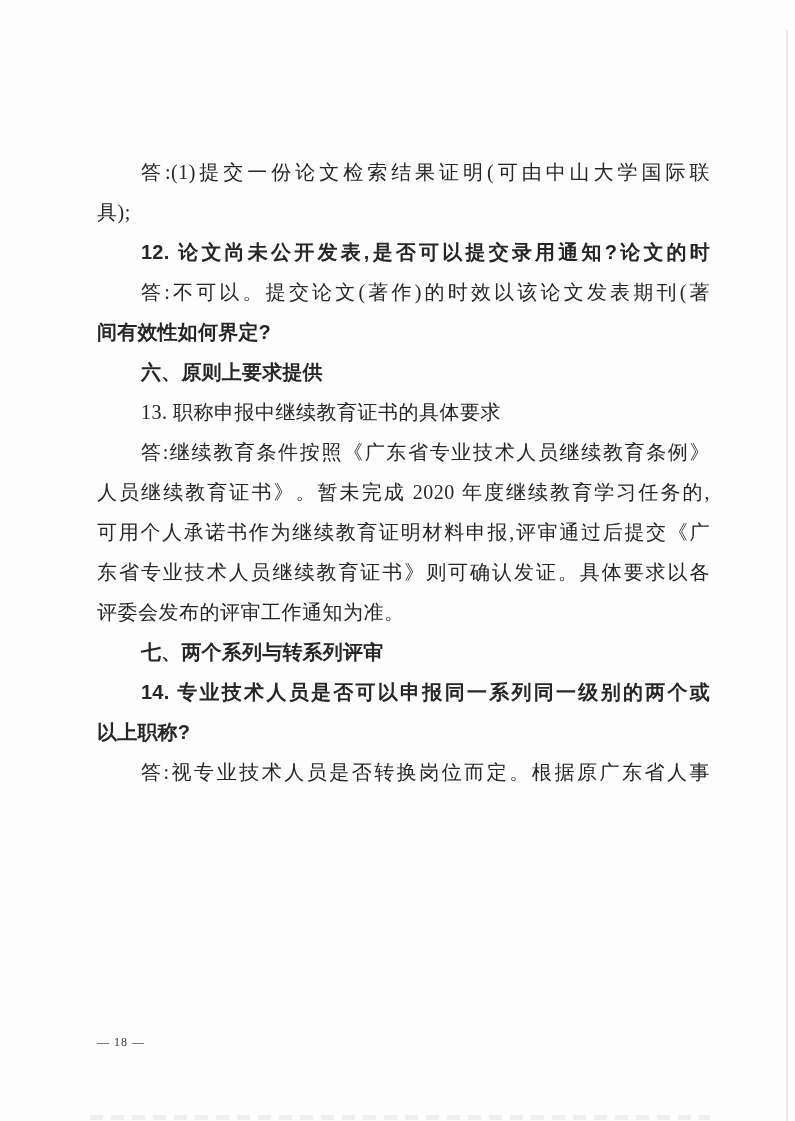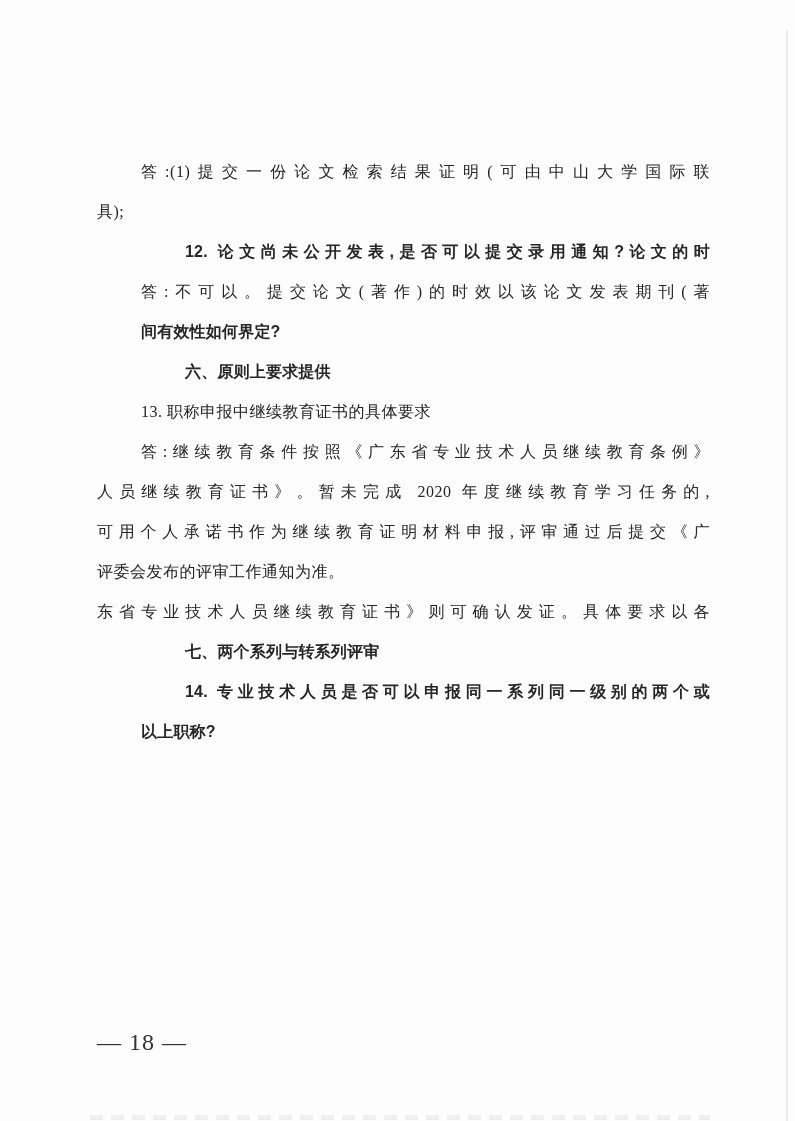--- a/index.html
+++ b/index.html
@@ -39,68 +39,68 @@
   }
   .textblock {
     position: absolute;
     left: 97px;
     top: 152px;
     width: 613px;
   }
   .line {
     height: 40px;
     line-height: 40px;
-    font-size: 16px;
+    font-size: 20px;
     letter-spacing: 0.5px;
     white-space: normal;
     overflow: visible;
   }
   .indent { padding-left: 44px; }
   .fill {
     text-align: justify;
     text-align-last: justify;
   }
   .bold {
     font-weight: 700;
     font-family: "Liberation Sans", sans-serif;
     letter-spacing: 0.2px;
-    margin-left: 44px;
   }
   .footer {
     position: absolute;
     left: 97px;
     top: 1022px;
     height: 40px;
     line-height: 40px;
-    font-size: 24px;
+    font-size: 12px;
     letter-spacing: 1px;
     color: #333333;
   }
 </style>
 </head>
 <body>
 
 <div class="page">
 
   <div class="textblock">
     <div class="line indent fill">答:(1)提交一份论文检索结果证明(可由中山大学国际联</div>
     <div class="line">具);</div>
     <div class="line indent fill bold">12. 论文尚未公开发表,是否可以提交录用通知?论文的时</div>
     <div class="line indent fill">答:不可以。提交论文(著作)的时效以该论文发表期刊(著</div>
     <div class="line bold">间有效性如何界定?</div>
     <div class="line indent bold">六、原则上要求提供</div>
     <div class="line indent">13. 职称申报中继续教育证书的具体要求</div>
     <div class="line indent fill">答:继续教育条件按照《广东省专业技术人员继续教育条例》</div>
     <div class="line fill">人员继续教育证书》。暂未完成 2020 年度继续教育学习任务的,</div>
     <div class="line fill">可用个人承诺书作为继续教育证明材料申报,评审通过后提交《广</div>
+    <div class="line fill">东省专业技术人员继续教育证书》则可确认发证。具体要求以各</div>
     <div class="line">评委会发布的评审工作通知为准。</div>
-    <div class="line fill">东省专业技术人员继续教育证书》则可确认发证。具体要求以各</div>
     <div class="line indent bold">七、两个系列与转系列评审</div>
     <div class="line indent fill bold">14. 专业技术人员是否可以申报同一系列同一级别的两个或</div>
     <div class="line bold">以上职称?</div>
+    <div class="line indent fill">答:视专业技术人员是否转换岗位而定。根据原广东省人事</div>
   </div>
 
   <div class="footer">— 18 —</div>
 
   <div class="scan-edge-right"></div>
   <div class="scan-bleed-bottom"></div>
 
 </div>
 
 </body></html>

